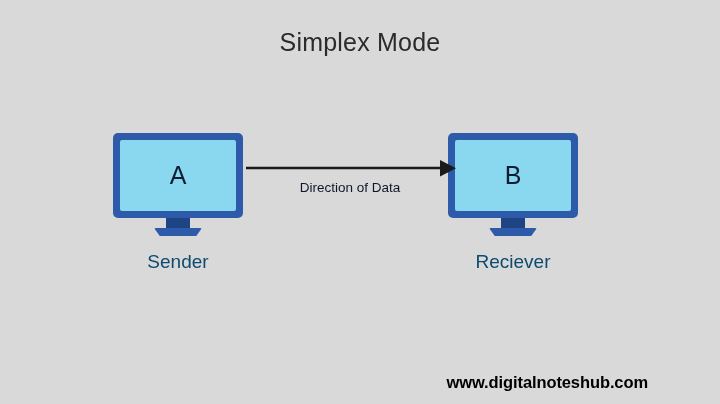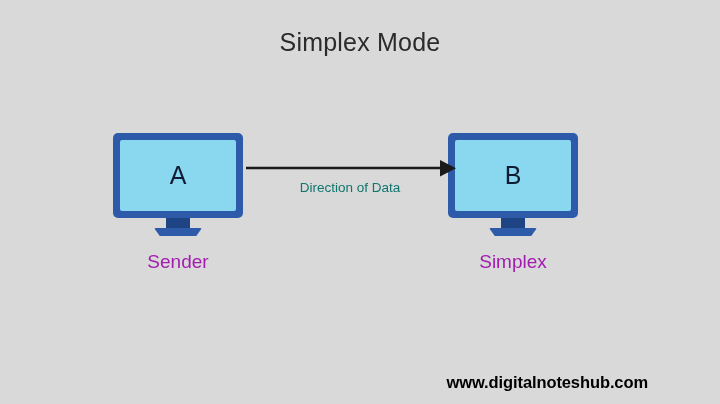--- a/index.html
+++ b/index.html
@@ -97,39 +97,39 @@
     transform: scaleY(-1);
   }
   .node-label {
     position: absolute;
     left: 0;
     top: 118px;
     width: 160px;
     text-align: center;
     font-size: 19px;
     font-weight: 400;
-    color: #a21caf;
+    color: #0c4a6e;
   }
 
   
   #data-arrow {
     position: absolute;
     left: 246px;
     top: 150px;
     width: 210px;
     height: 40px;
   }
   #arrow-label {
     position: absolute;
     left: 250px;
     top: 180px;
     width: 200px;
     text-align: center;
     font-size: 13.5px;
-    color: #0f766e;
+    color: #0f172a;
   }
 
   
   #watermark {
     position: absolute;
     right: 12px;
     bottom: 12px;
     font-size: 16.5px;
     font-weight: bold;
     color: #000000;
@@ -159,21 +159,21 @@
   <div class="node" id="node-receiver">
     <div class="monitor">
       <div class="monitor-frame">
         <div class="monitor-screen">
           <span class="monitor-letter">B</span>
         </div>
       </div>
       <div class="monitor-neck"></div>
       <div class="monitor-base"></div>
     </div>
-    <div class="node-label">Simplex</div>
+    <div class="node-label">Reciever</div>
   </div>
 
   <svg id="data-arrow" viewBox="0 0 210 40">
     <line x1="0" y1="18" x2="196" y2="18" stroke="#1a1a1a" stroke-width="2.4"></line>
     <polygon points="194,10 210,18.2 194,26.5" fill="#1a1a1a"></polygon>
   </svg>
 
   <div id="arrow-label">Direction of Data</div>
 
   <div id="watermark">www.digitalnoteshub.com</div>

